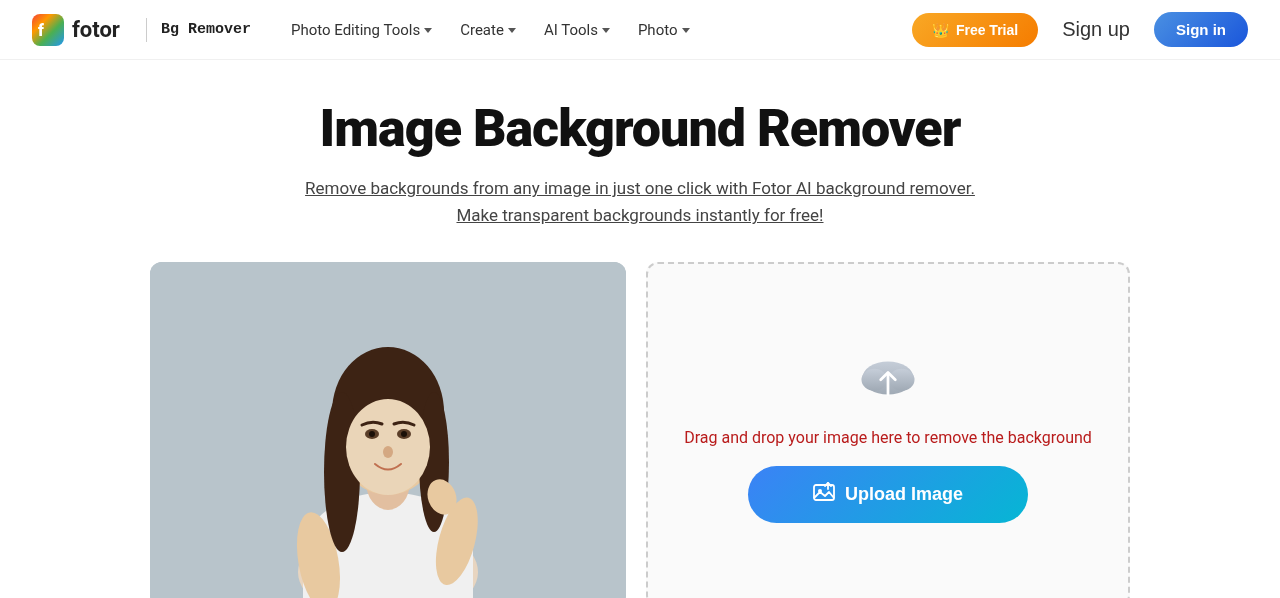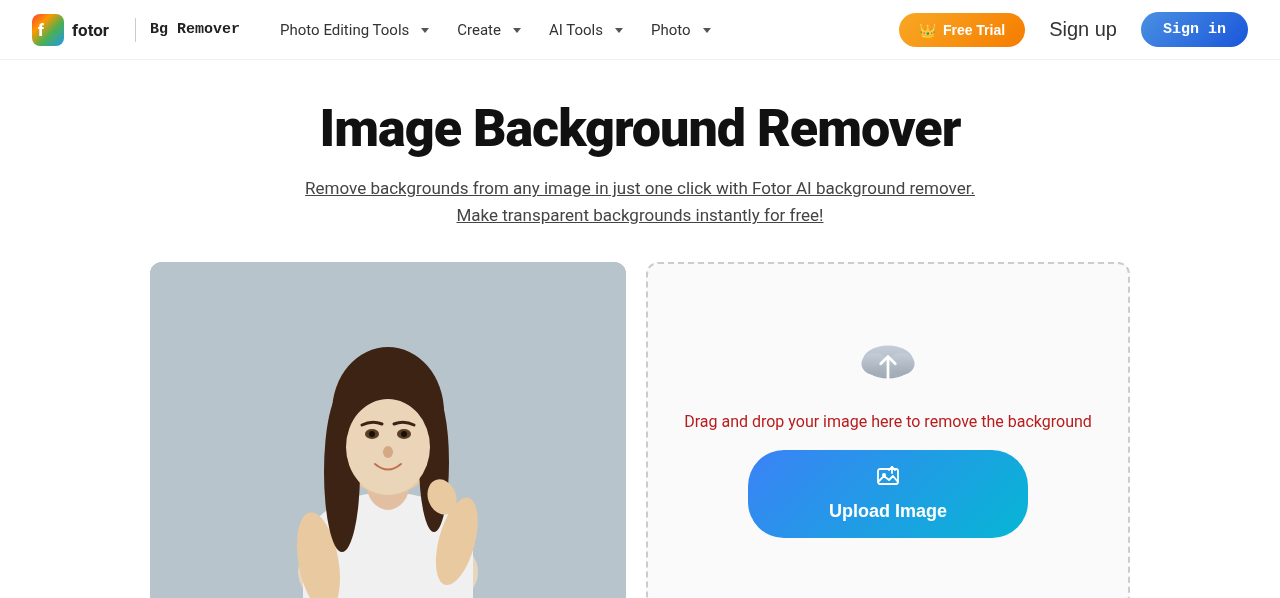--- a/index.html
+++ b/index.html
@@ -26,21 +26,21 @@
       display: flex;
       align-items: center;
       gap: 8px;
       margin-right: 12px;
     }
     .nav-logo-icon {
       width: 32px;
       height: 32px;
     }
     .nav-logo-text {
-      font-size: 17px;
+      font-size: 22px;
       font-weight: 700;
       color: #222;
     }
     .nav-divider {
       width: 1px;
       height: 24px;
       background: #ccc;
       margin: 0 14px;
     }
     .nav-product-name {
@@ -52,21 +52,21 @@
     }
     .nav-links {
       display: flex;
       align-items: center;
       gap: 4px;
       flex: 1;
     }
     .nav-link {
       display: flex;
       align-items: center;
-      gap: 12px;
+      gap: 4px;
       padding: 8px 12px;
       font-size: 15px;
       color: #333;
       cursor: pointer;
       border-radius: 6px;
       white-space: nowrap;
     }
     .chevron {
       display: inline-block;
       width: 0;
@@ -108,21 +108,20 @@
     }
     .btn-signin {
       background: linear-gradient(135deg, #4a90e2, #1a56db);
       color: #fff;
       border: none;
       border-radius: 24px;
       padding: 9px 22px;
       font-size: 15px;
       font-weight: 600;
       cursor: pointer;
-      font-family: Liberation Mono, monospace;
     }
 
     
     .main {
       background: #fff;
       padding: 40px 32px 0;
       display: flex;
       flex-direction: column;
       align-items: center;
     }
@@ -198,21 +197,20 @@
       border-radius: 36px;
       padding: 16px 48px;
       font-size: 18px;
       font-weight: 700;
       cursor: pointer;
       display: flex;
       align-items: center;
       gap: 10px;
       width: 280px;
       justify-content: center;
-      flex-direction: column;
     }
     .upload-img-icon {
       font-size: 18px;
     }
   </style>
 </head>
 <body>
 
 <nav class="navbar">
   <div class="nav-logo">

